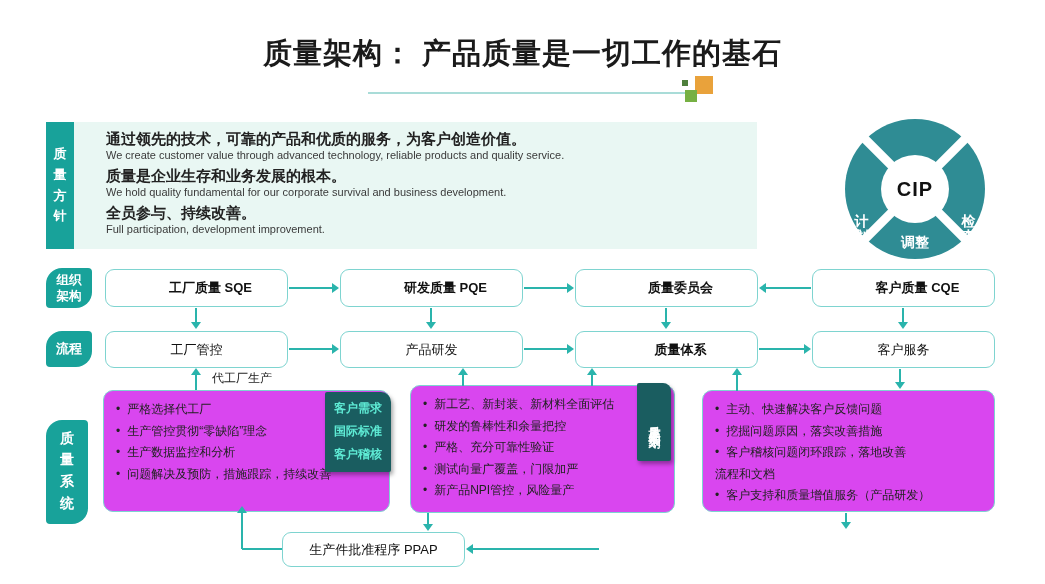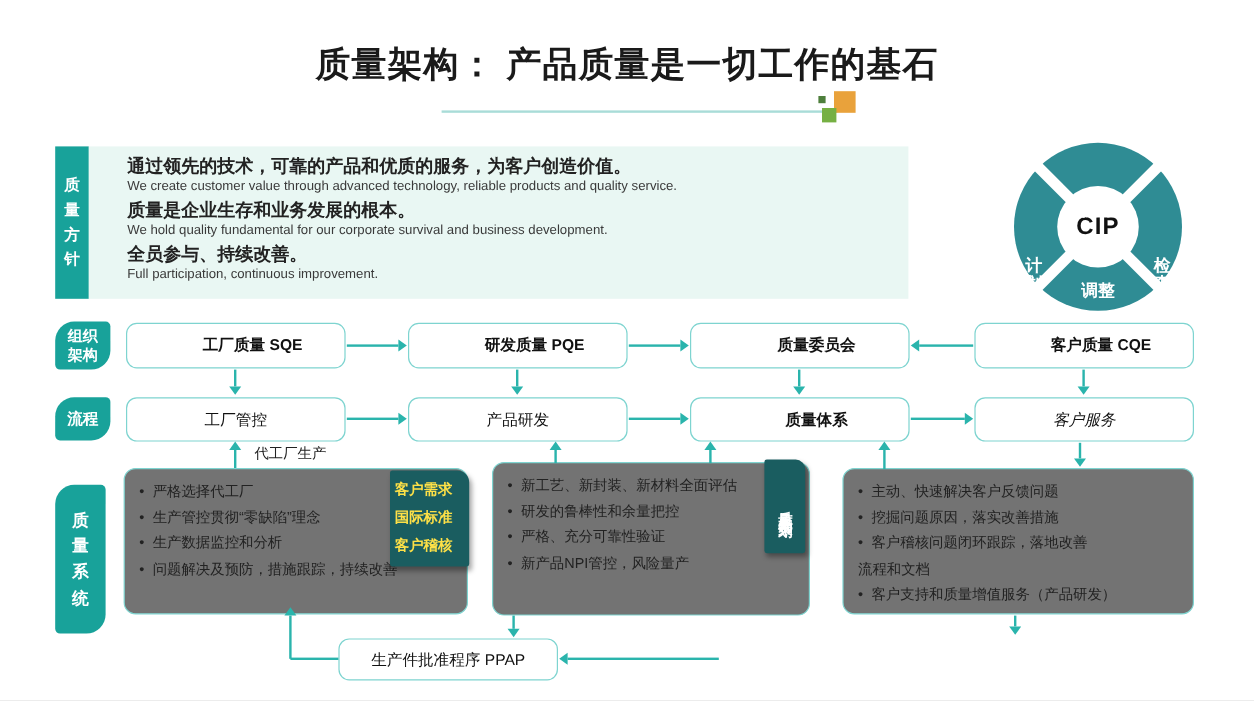--- a/index.html
+++ b/index.html
@@ -44,39 +44,39 @@
   .cl-bottom{bottom:7px; left:0; width:100%; text-align:center;}
   .cl-left{left:9px; top:50%; transform:translateY(-50%); width:15px; line-height:1.1; word-break:break-all; text-align:center;}
   .cl-right{right:9px; top:50%; transform:translateY(-50%); width:15px; line-height:1.1; word-break:break-all; text-align:center;}
 
   
   .leaf{position:absolute; background:var(--teal); color:#fff; font-weight:bold;
     display:flex; align-items:center; justify-content:center; border-radius:16px 4px 16px 4px;}
   .lab-org{left:46px; top:268px; width:46px; height:40px; font-size:12.5px;}
   .lab-org .w2{width:26px; text-align:center; line-height:1.3; word-break:break-all;}
   .lab-proc{left:46px; top:331px; width:46px; height:36px; font-size:13px;}
-  .lab-sys{left:46px; top:404px; width:42px; height:124px;}
+  .lab-sys{left:46px; top:420px; width:42px; height:104px;font-family:Liberation Mono, monospace;}
   .lab-sys .vtxt{width:15px; font-size:14px; line-height:1.55; text-align:center; word-break:break-all;}
 
   
   .node{position:absolute; height:38px; width:183px; background:#fff;
     border:1.5px solid var(--border); border-radius:9px;
     display:flex; align-items:center; justify-content:center; font-size:13px; color:#111;}
   .bold{font-weight:bold;padding-left:28px;}
 
   
-  .bigbox{position:absolute; background:#737373; border:1.5px solid var(--border); border-radius:10px;
+  .bigbox{position:absolute; background:#d946ef; border:1.5px solid var(--border); border-radius:10px;
     padding:8px 10px 4px 12px;}
   .bigbox li{list-style:none; font-size:12px; color:#222; line-height:1.8;}
   .bigbox li::before{content:"•"; margin-right:7px; color:#222;}
   .cust-box li:nth-child(-n+3){padding-right:70px;}
 
   
-  .tag{position:absolute; background:var(--teal_dark); color:#fde047; font-size:12px; font-weight:bold;
-    text-align:left; border-radius:2px 10px 2px 2px; box-shadow:2px 3px 4px rgba(0,0,0,.35);
+  .tag{position:absolute; background:var(--teal_dark); color:#5eead4; font-size:12px; font-weight:bold;
+    text-align:center; border-radius:2px 10px 2px 2px; box-shadow:2px 3px 4px rgba(0,0,0,.35);
     padding:5px 4px; line-height:1.9;}
   .tag-v{position:absolute; background:var(--teal_dark); color:#fff; font-size:12px; font-weight:bold;
     border-radius:2px 8px 2px 2px; box-shadow:2px 3px 4px rgba(0,0,0,.35);
     writing-mode:vertical-rl; display:flex; align-items:center; justify-content:center; letter-spacing:2px;}
 
   
   .hl{position:absolute; height:2px; background:var(--arrow);}
   .vl{position:absolute; width:2px; background:var(--arrow);}
   .tri{position:absolute; width:0; height:0; border:5px solid transparent;}
   .tr{border-left:7px solid var(--arrow); border-right:0;}
@@ -106,21 +106,21 @@
       <div>
         <div class="cn">通过领先的技术，可靠的产品和优质的服务，为客户创造价值。</div>
         <div class="en">We create customer value through advanced technology, reliable products and quality service.</div>
       </div>
       <div>
         <div class="cn">质量是企业生存和业务发展的根本。</div>
         <div class="en">We hold quality fundamental for our corporate survival and business development.</div>
       </div>
       <div>
         <div class="cn">全员参与、持续改善。</div>
-        <div class="en">Full participation, continuous improvement.</div>
+        <div class="en">Full participation, development improvement.</div>
       </div>
     </div>
 
   <div class="cip">
     <div class="cip-ring"></div>
     <div class="cip-bar b45"></div>
     <div class="cip-bar b135"></div>
     <div class="cip-lab cl-top">执行</div>
     <div class="cip-lab cl-right">检查</div>
     <div class="cip-lab cl-bottom">调整</div>
@@ -133,21 +133,21 @@
   </div>
   <div class="node bold" style="left:105px; top:269px;">工厂质量 SQE</div>
   <div class="node bold" style="left:340px; top:269px;">研发质量 PQE</div>
   <div class="node bold" style="left:575px; top:269px;">质量委员会</div>
   <div class="node bold" style="left:812px; top:269px;">客户质量 CQE</div>
 
   <div class="leaf lab-proc">流程</div>
   <div class="node" style="left:105px; top:331px; height:37px;">工厂管控</div>
   <div class="node" style="left:340px; top:331px; height:37px;">产品研发</div>
   <div class="node bold" style="left:575px; top:331px; height:37px;">质量体系</div>
-  <div class="node" style="left:812px; top:331px; height:37px;font-style:italic;">客户服务</div>
+  <div class="node" style="left:812px; top:331px; height:37px;">客户服务</div>
 
   <div class="oem">代工厂生产</div>
 
   <div class="leaf lab-sys">
     <div class="vtxt">质量系统</div>
   </div>
 
   <ul class="bigbox" style="left:103px; top:390px; width:287px; height:122px;">
       <li>严格选择代工厂</li>
       <li>生产管控贯彻“零缺陷”理念</li>
@@ -157,20 +157,21 @@
   <div class="tag" style="left:325px; top:392px; width:66px; height:80px;">
       <div>客户需求</div>
       <div>国际标准</div>
       <div>客户稽核</div>
     </div>
 
   <ul class="bigbox" style="left:410px; top:385px; width:265px; height:128px; line-height:1.85;">
       <li>新工艺、新封装、新材料全面评估</li>
       <li>研发的鲁棒性和余量把控</li>
       <li>严格、充分可靠性验证</li>
+      <li>测试向量广覆盖，门限加严</li>
       <li>新产品NPI管控，风险量产</li>
     </ul>
   <div class="tag-v" style="left:637px; top:383px; width:34px; height:78px;">质量先期策划</div>
 
   <ul class="bigbox cust-box" style="left:702px; top:390px; width:293px; height:122px;">
       <li>主动、快速解决客户反馈问题</li>
       <li>挖掘问题原因，落实改善措施</li>
       <li>客户稽核问题闭环跟踪，落地改善流程和文档</li>
       <li>客户支持和质量增值服务（产品研发）</li>
     </ul>

